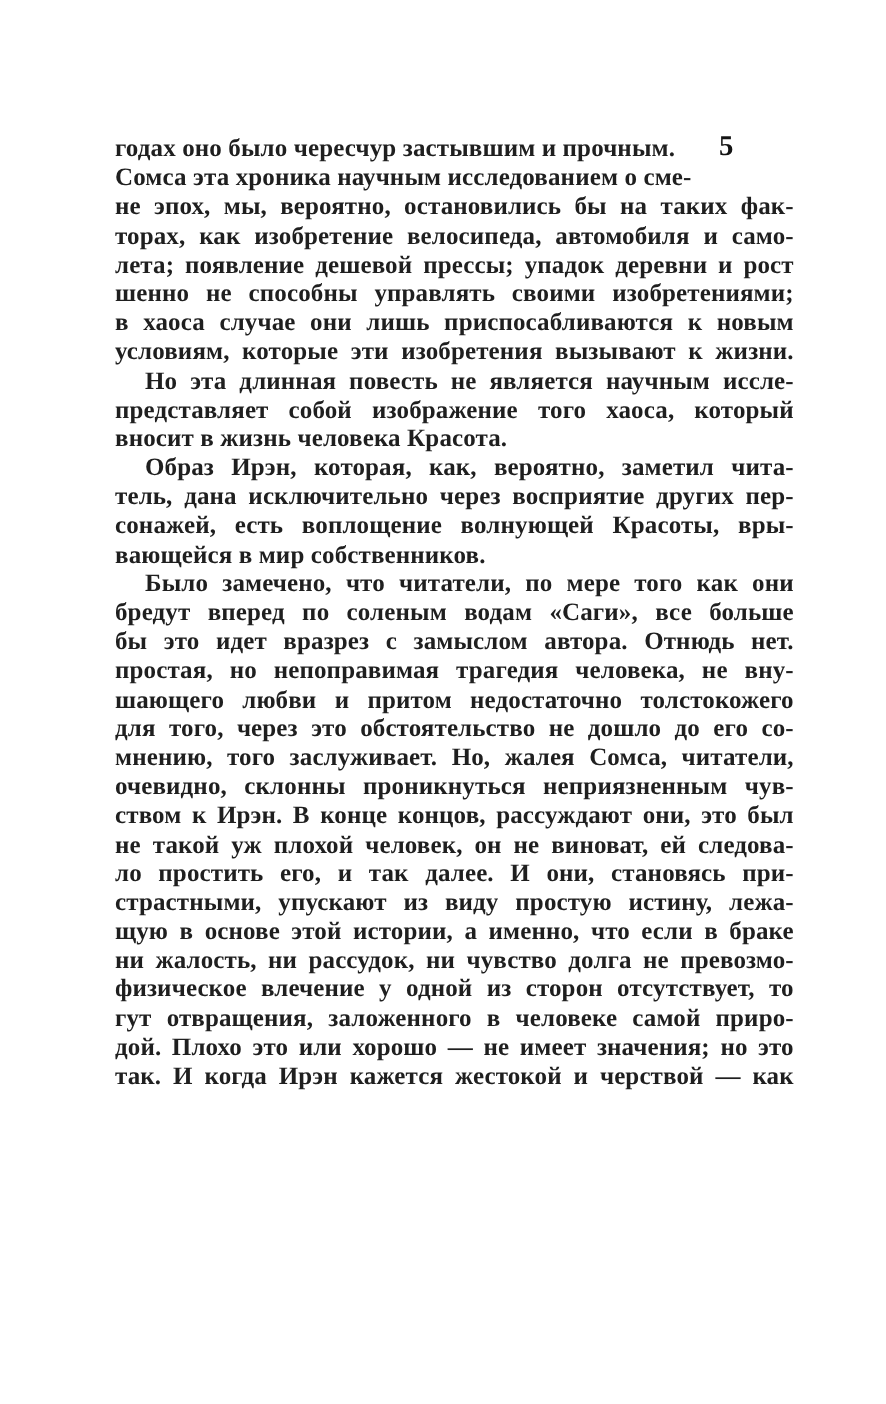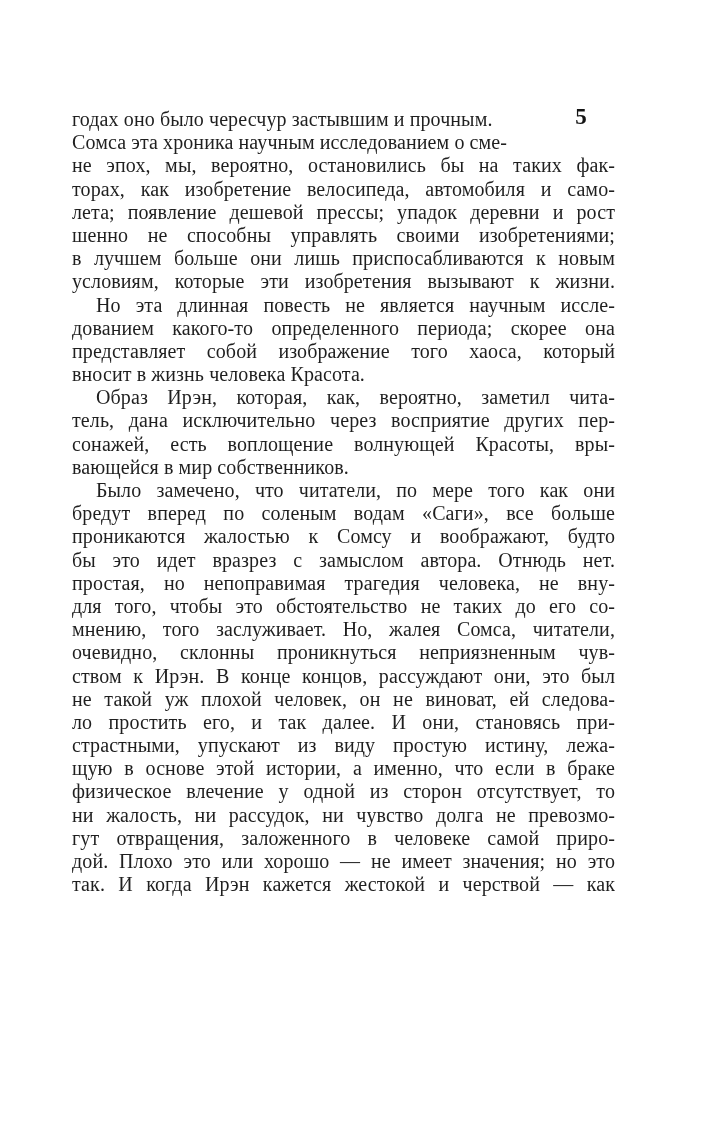--- a/index.html
+++ b/index.html
@@ -23,22 +23,23 @@
     width: 42px;
     text-align: center;
     font-size: 23px;
     font-weight: bold;
     line-height: 24px;
     color: #141414;
   }
   .text-block {
     position: absolute;
     top: 108px;
-    left: 72px;
+    left: 92px;
     width: 543px;
+    font-weight: bold;
   }
   .text-line {
     height: 23.2px;
     line-height: 23.2px;
     font-size: 20px;
     white-space: normal;
     overflow: hidden;
     text-align: left;
     letter-spacing: 0.1px;
   }
@@ -56,42 +57,41 @@
 
 <div class="book-page">
   <div class="page-number">5</div>
   <div class="text-block">
       <div class="text-line">годах оно было чересчур застывшим и прочным.</div>
       <div class="text-line">Сомса эта хроника научным исследованием о сме-</div>
       <div class="text-line just">не эпох, мы, вероятно, остановились бы на таких фак-</div>
       <div class="text-line just">торах, как изобретение велосипеда, автомобиля и само-</div>
       <div class="text-line just">лета; появление дешевой прессы; упадок деревни и рост</div>
       <div class="text-line just">шенно не способны управлять своими изобретениями;</div>
-      <div class="text-line just">в лучшем больше они лишь приспосабливаются к новым</div>
+      <div class="text-line just">в хаоса случае они лишь приспосабливаются к новым</div>
       <div class="text-line just">условиям, которые эти изобретения вызывают к жизни.</div>
       <div class="text-line just indent">Но эта длинная повесть не является научным иссле-</div>
-      <div class="text-line just">дованием какого-то определенного периода; скорее она</div>
       <div class="text-line just">представляет собой изображение того хаоса, который</div>
       <div class="text-line">вносит в жизнь человека Красота.</div>
       <div class="text-line just indent">Образ Ирэн, которая, как, вероятно, заметил чита-</div>
       <div class="text-line just">тель, дана исключительно через восприятие других пер-</div>
       <div class="text-line just">сонажей, есть воплощение волнующей Красоты, вры-</div>
       <div class="text-line">вающейся в мир собственников.</div>
       <div class="text-line just indent">Было замечено, что читатели, по мере того как они</div>
       <div class="text-line just">бредут вперед по соленым водам «Саги», все больше</div>
-      <div class="text-line just">проникаются жалостью к Сомсу и воображают, будто</div>
       <div class="text-line just">бы это идет вразрез с замыслом автора. Отнюдь нет.</div>
       <div class="text-line just">простая, но непоправимая трагедия человека, не вну-</div>
-      <div class="text-line just">для того, чтобы это обстоятельство не таких до его со-</div>
+      <div class="text-line just">шающего любви и притом недостаточно толстокожего</div>
+      <div class="text-line just">для того, через это обстоятельство не дошло до его со-</div>
       <div class="text-line just">мнению, того заслуживает. Но, жалея Сомса, читатели,</div>
       <div class="text-line just">очевидно, склонны проникнуться неприязненным чув-</div>
       <div class="text-line just">ством к Ирэн. В конце концов, рассуждают они, это был</div>
       <div class="text-line just">не такой уж плохой человек, он не виноват, ей следова-</div>
       <div class="text-line just">ло простить его, и так далее. И они, становясь при-</div>
       <div class="text-line just">страстными, упускают из виду простую истину, лежа-</div>
       <div class="text-line just">щую в основе этой истории, а именно, что если в браке</div>
+      <div class="text-line just">ни жалость, ни рассудок, ни чувство долга не превозмо-</div>
       <div class="text-line just">физическое влечение у одной из сторон отсутствует, то</div>
-      <div class="text-line just">ни жалость, ни рассудок, ни чувство долга не превозмо-</div>
       <div class="text-line just">гут отвращения, заложенного в человеке самой приро-</div>
       <div class="text-line just">дой. Плохо это или хорошо — не имеет значения; но это</div>
       <div class="text-line just">так. И когда Ирэн кажется жестокой и черствой — как</div>
     </div>
 </div>
 
 </body></html>

